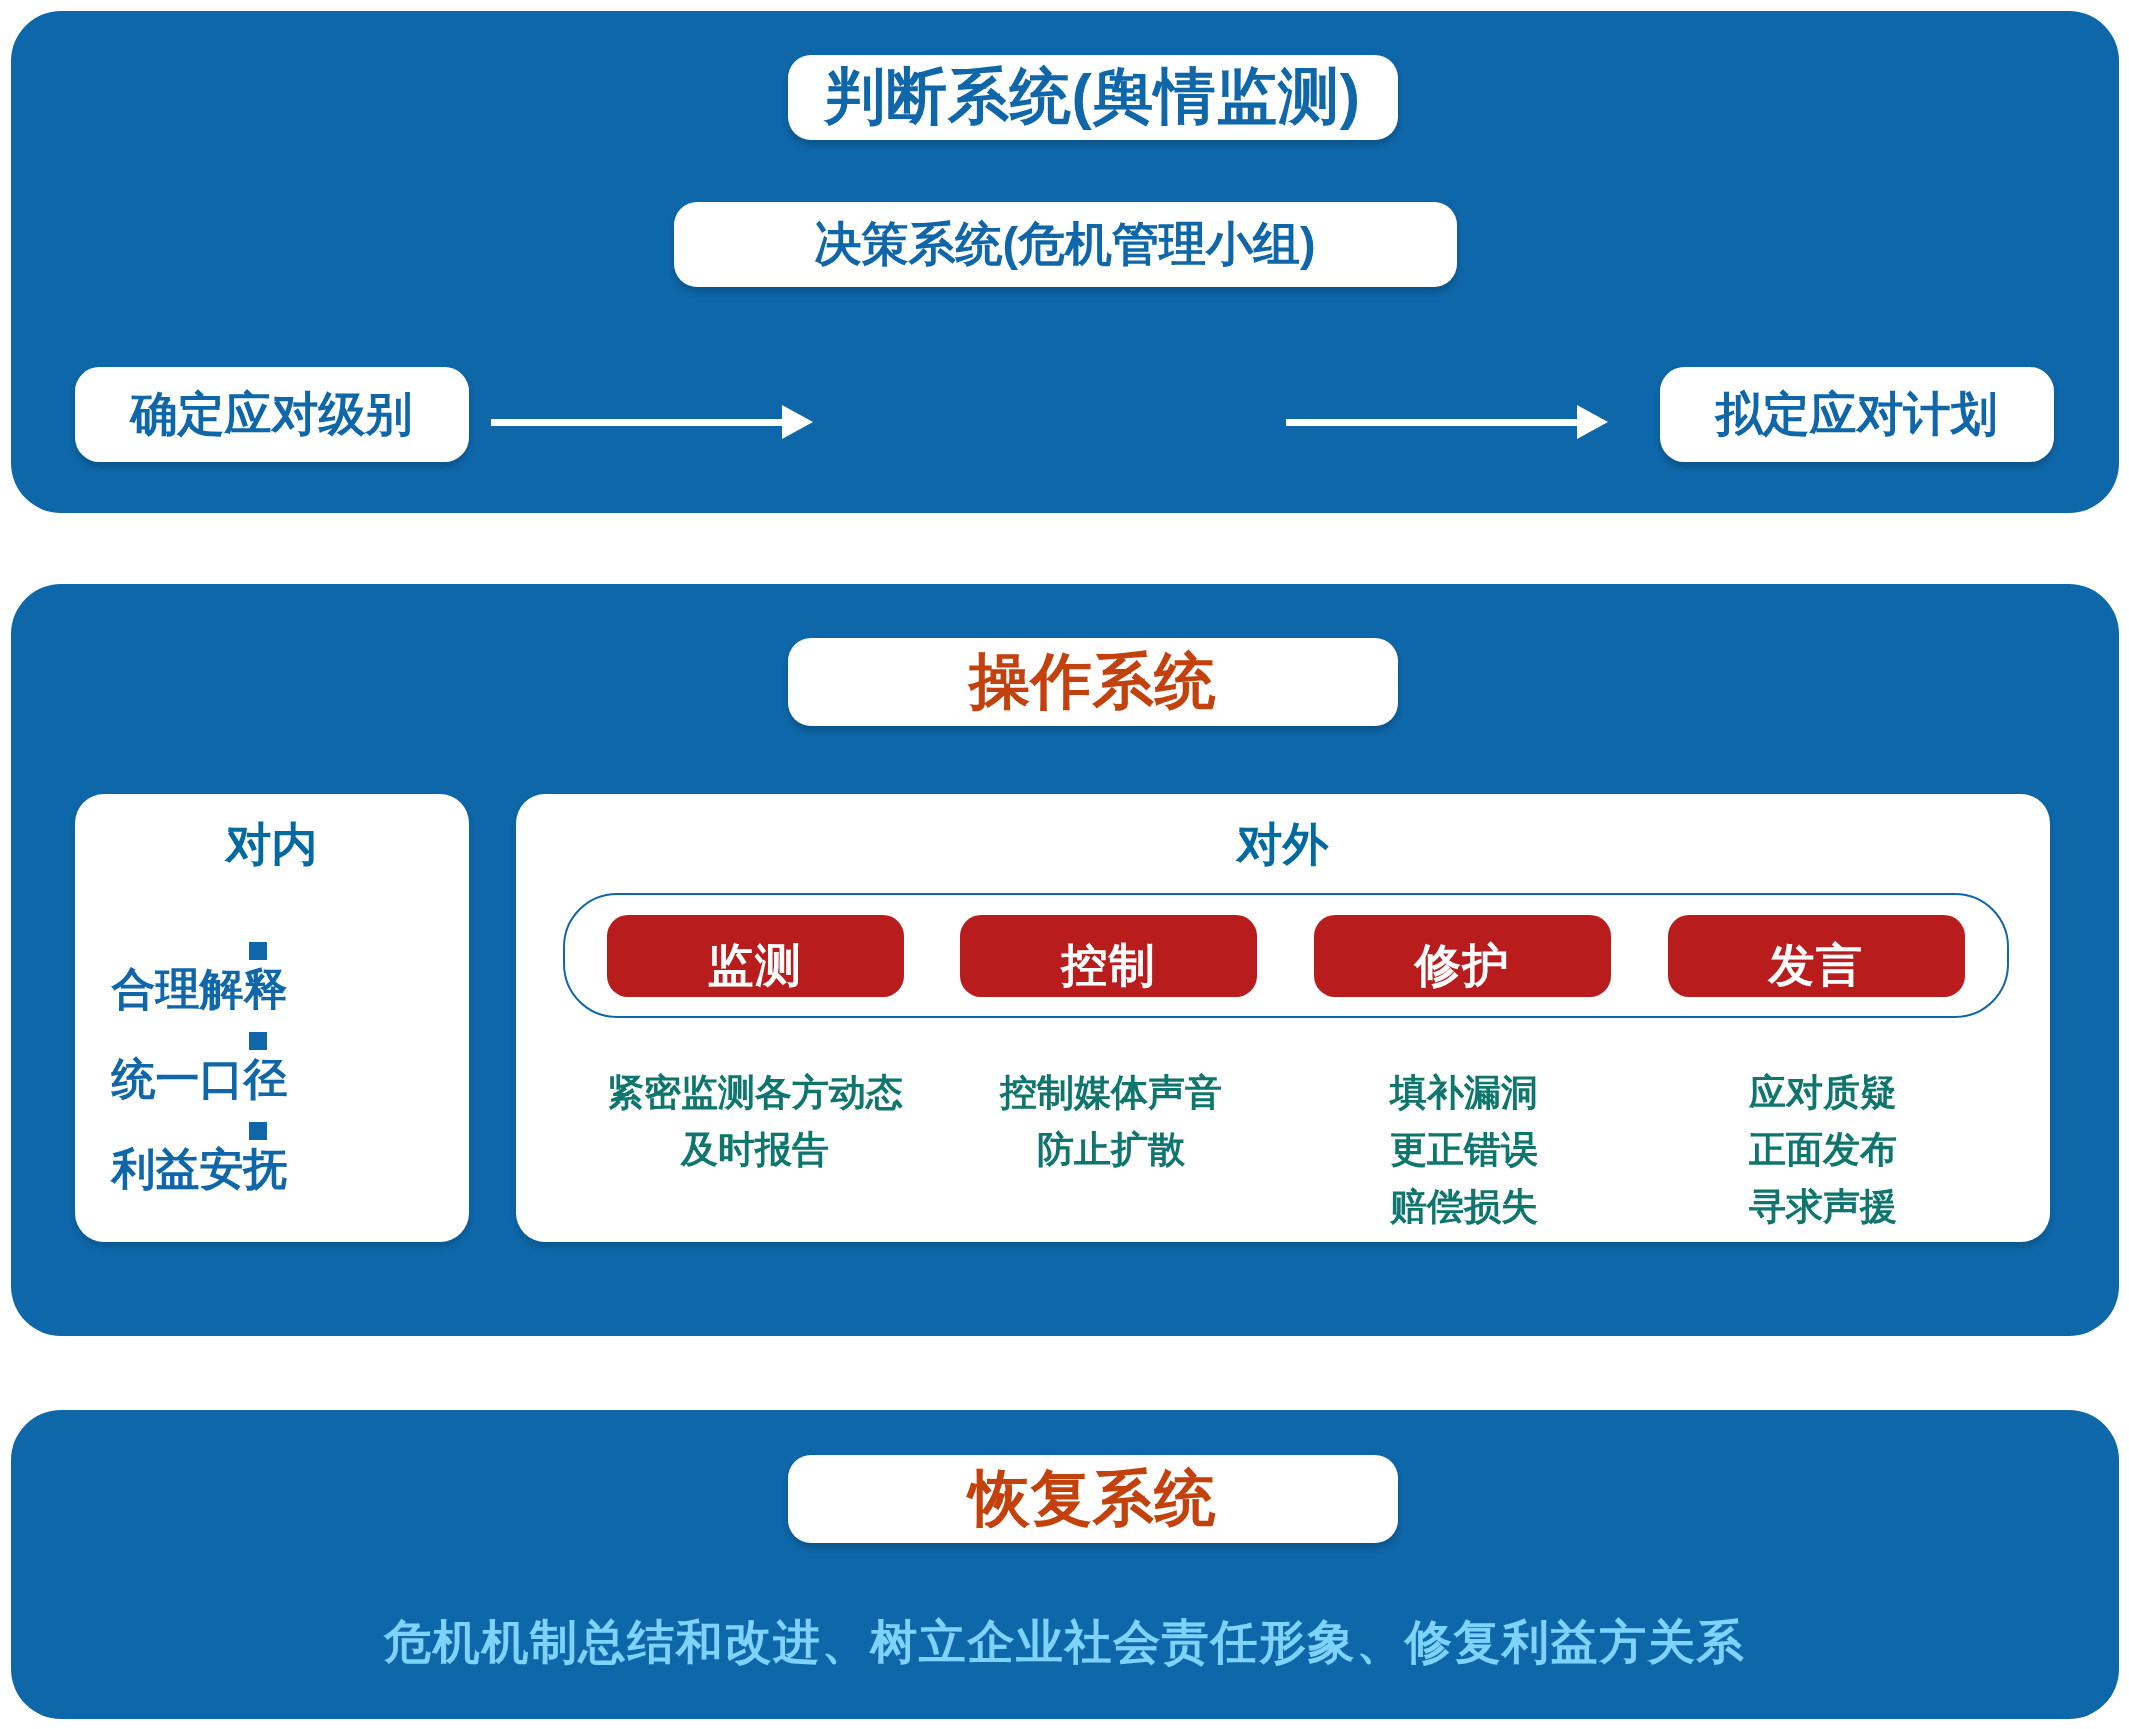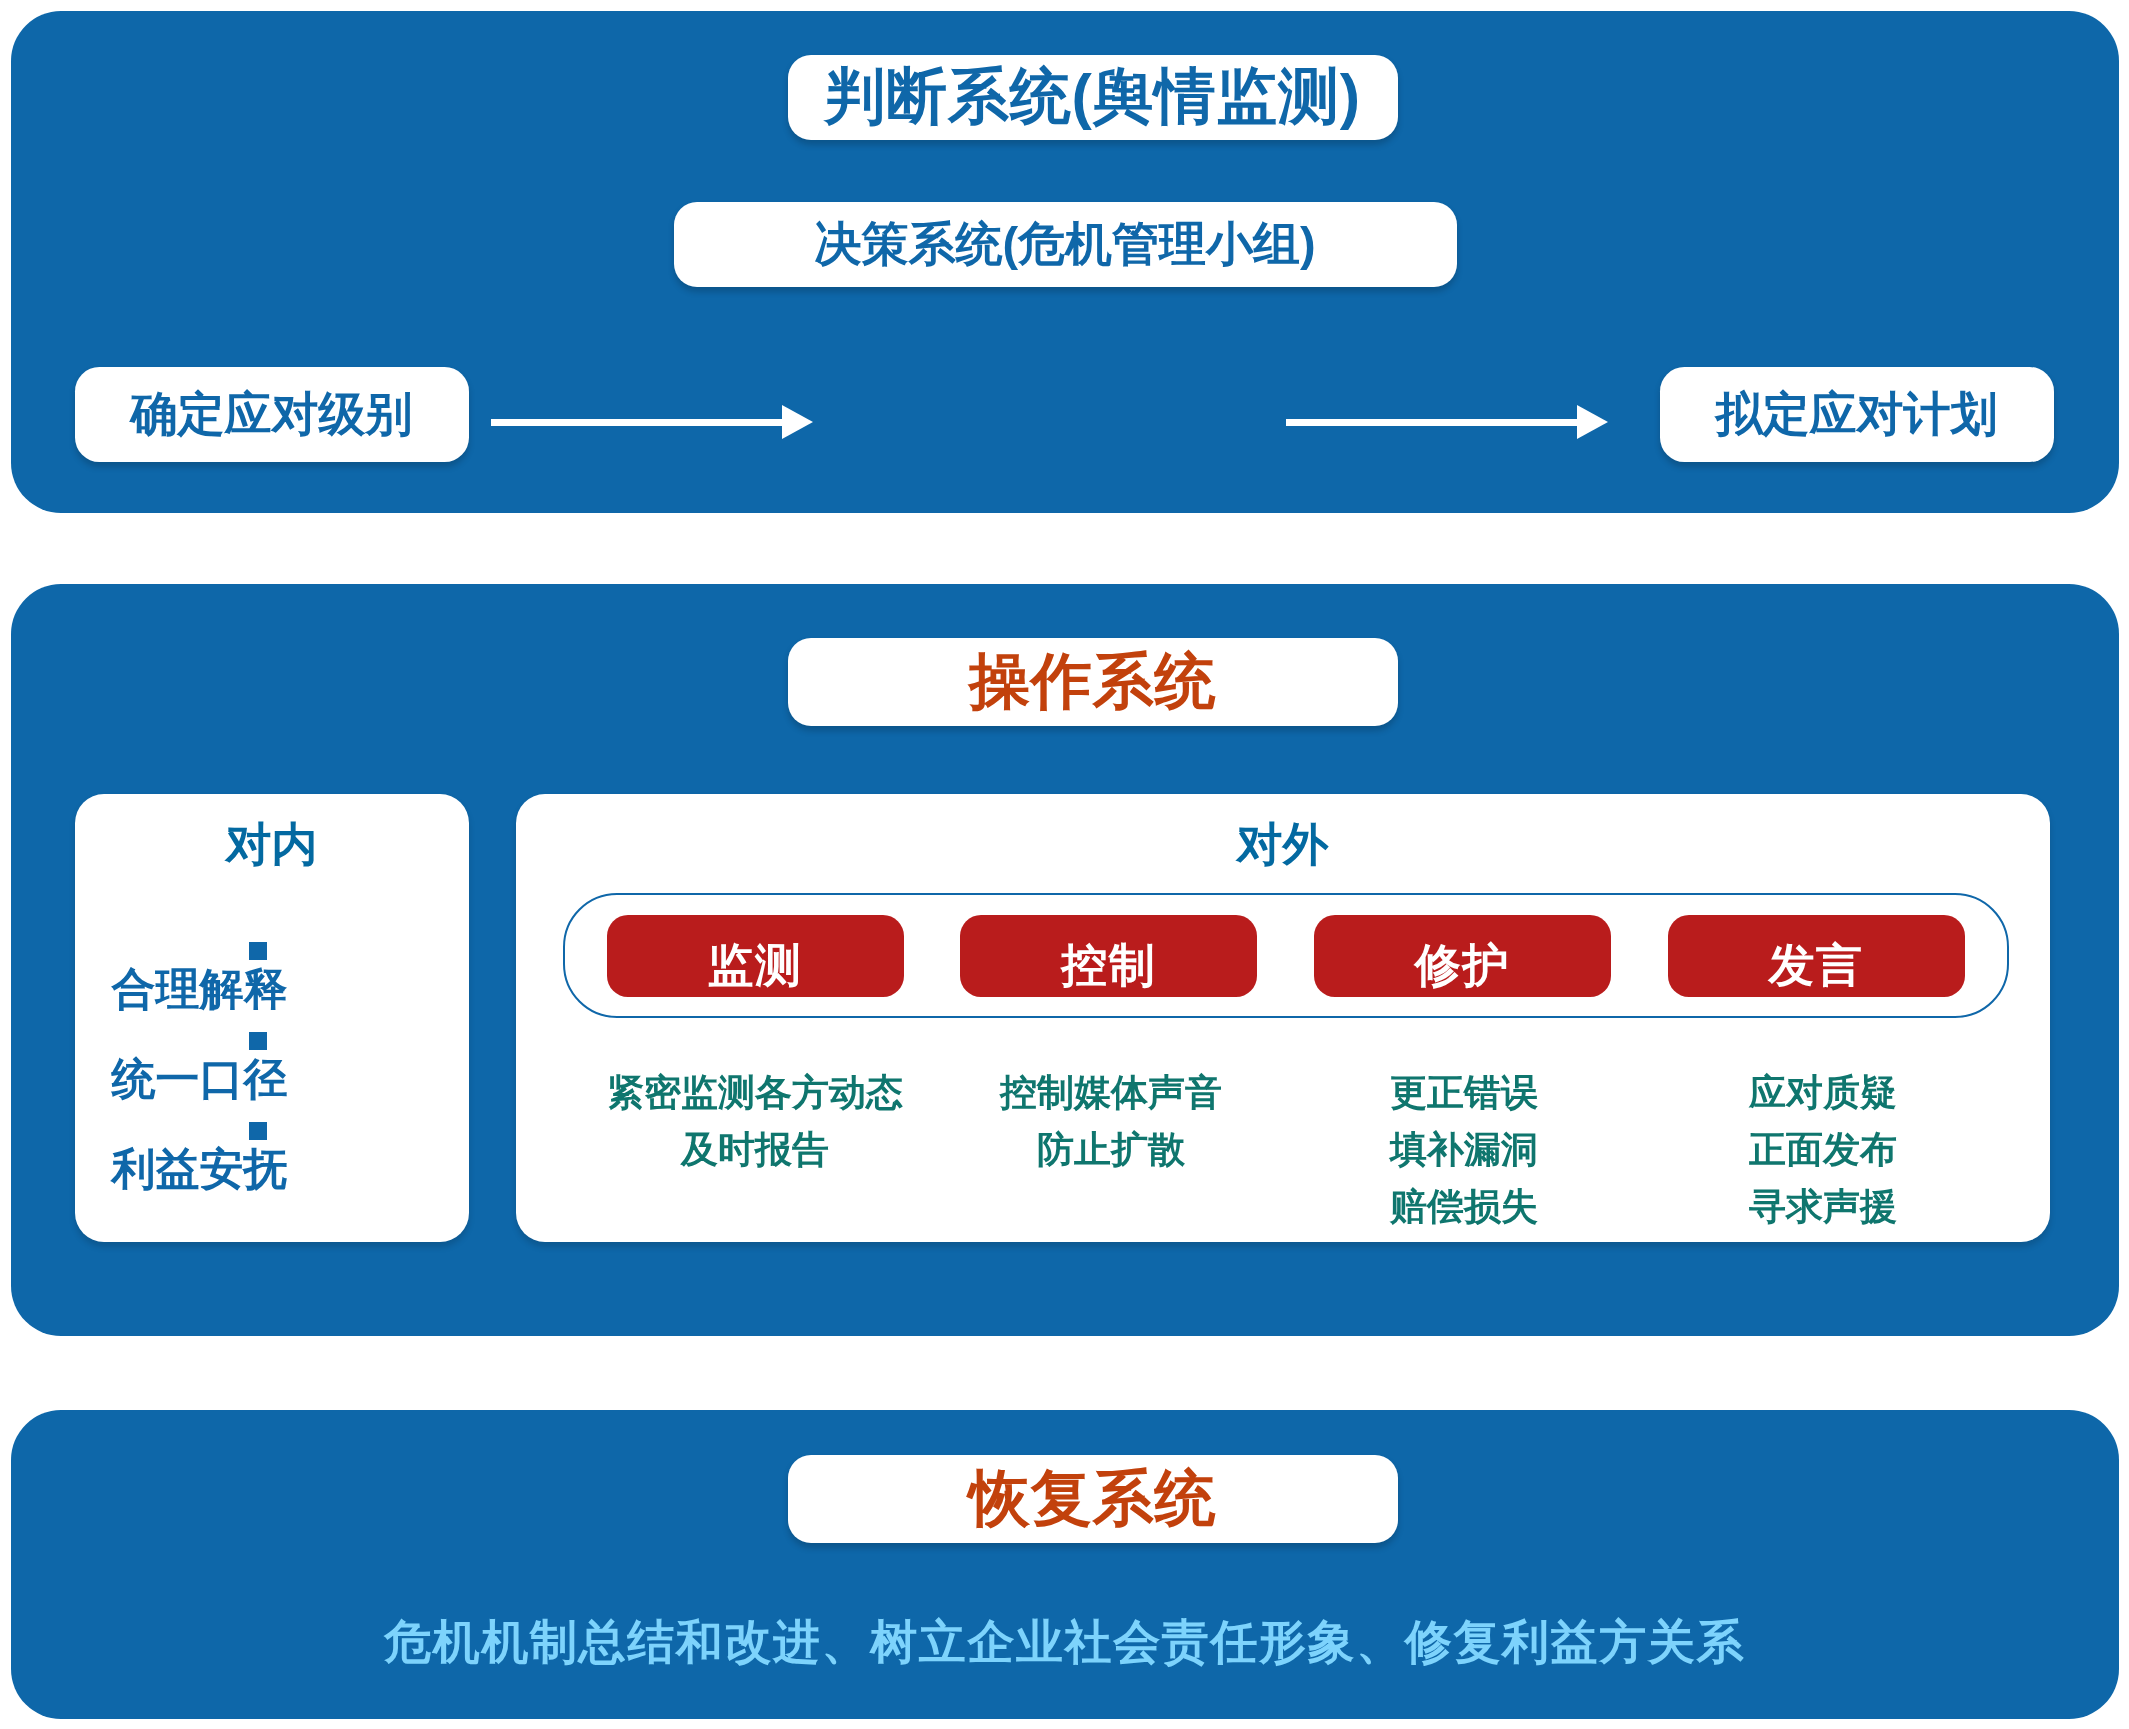--- a/index.html
+++ b/index.html
@@ -150,22 +150,22 @@
 
       <div class="detail-col col1">
         <div>紧密监测各方动态</div>
         <div>及时报告</div>
       </div>
       <div class="detail-col col2">
         <div>控制媒体声音</div>
         <div>防止扩散</div>
       </div>
       <div class="detail-col col3">
+        <div>填补漏洞</div>
         <div>更正错误</div>
-        <div>填补漏洞</div>
         <div>赔偿损失</div>
       </div>
       <div class="detail-col col4">
         <div>应对质疑</div>
         <div>正面发布</div>
         <div>寻求声援</div>
       </div>
     </div>
   </div>
 

